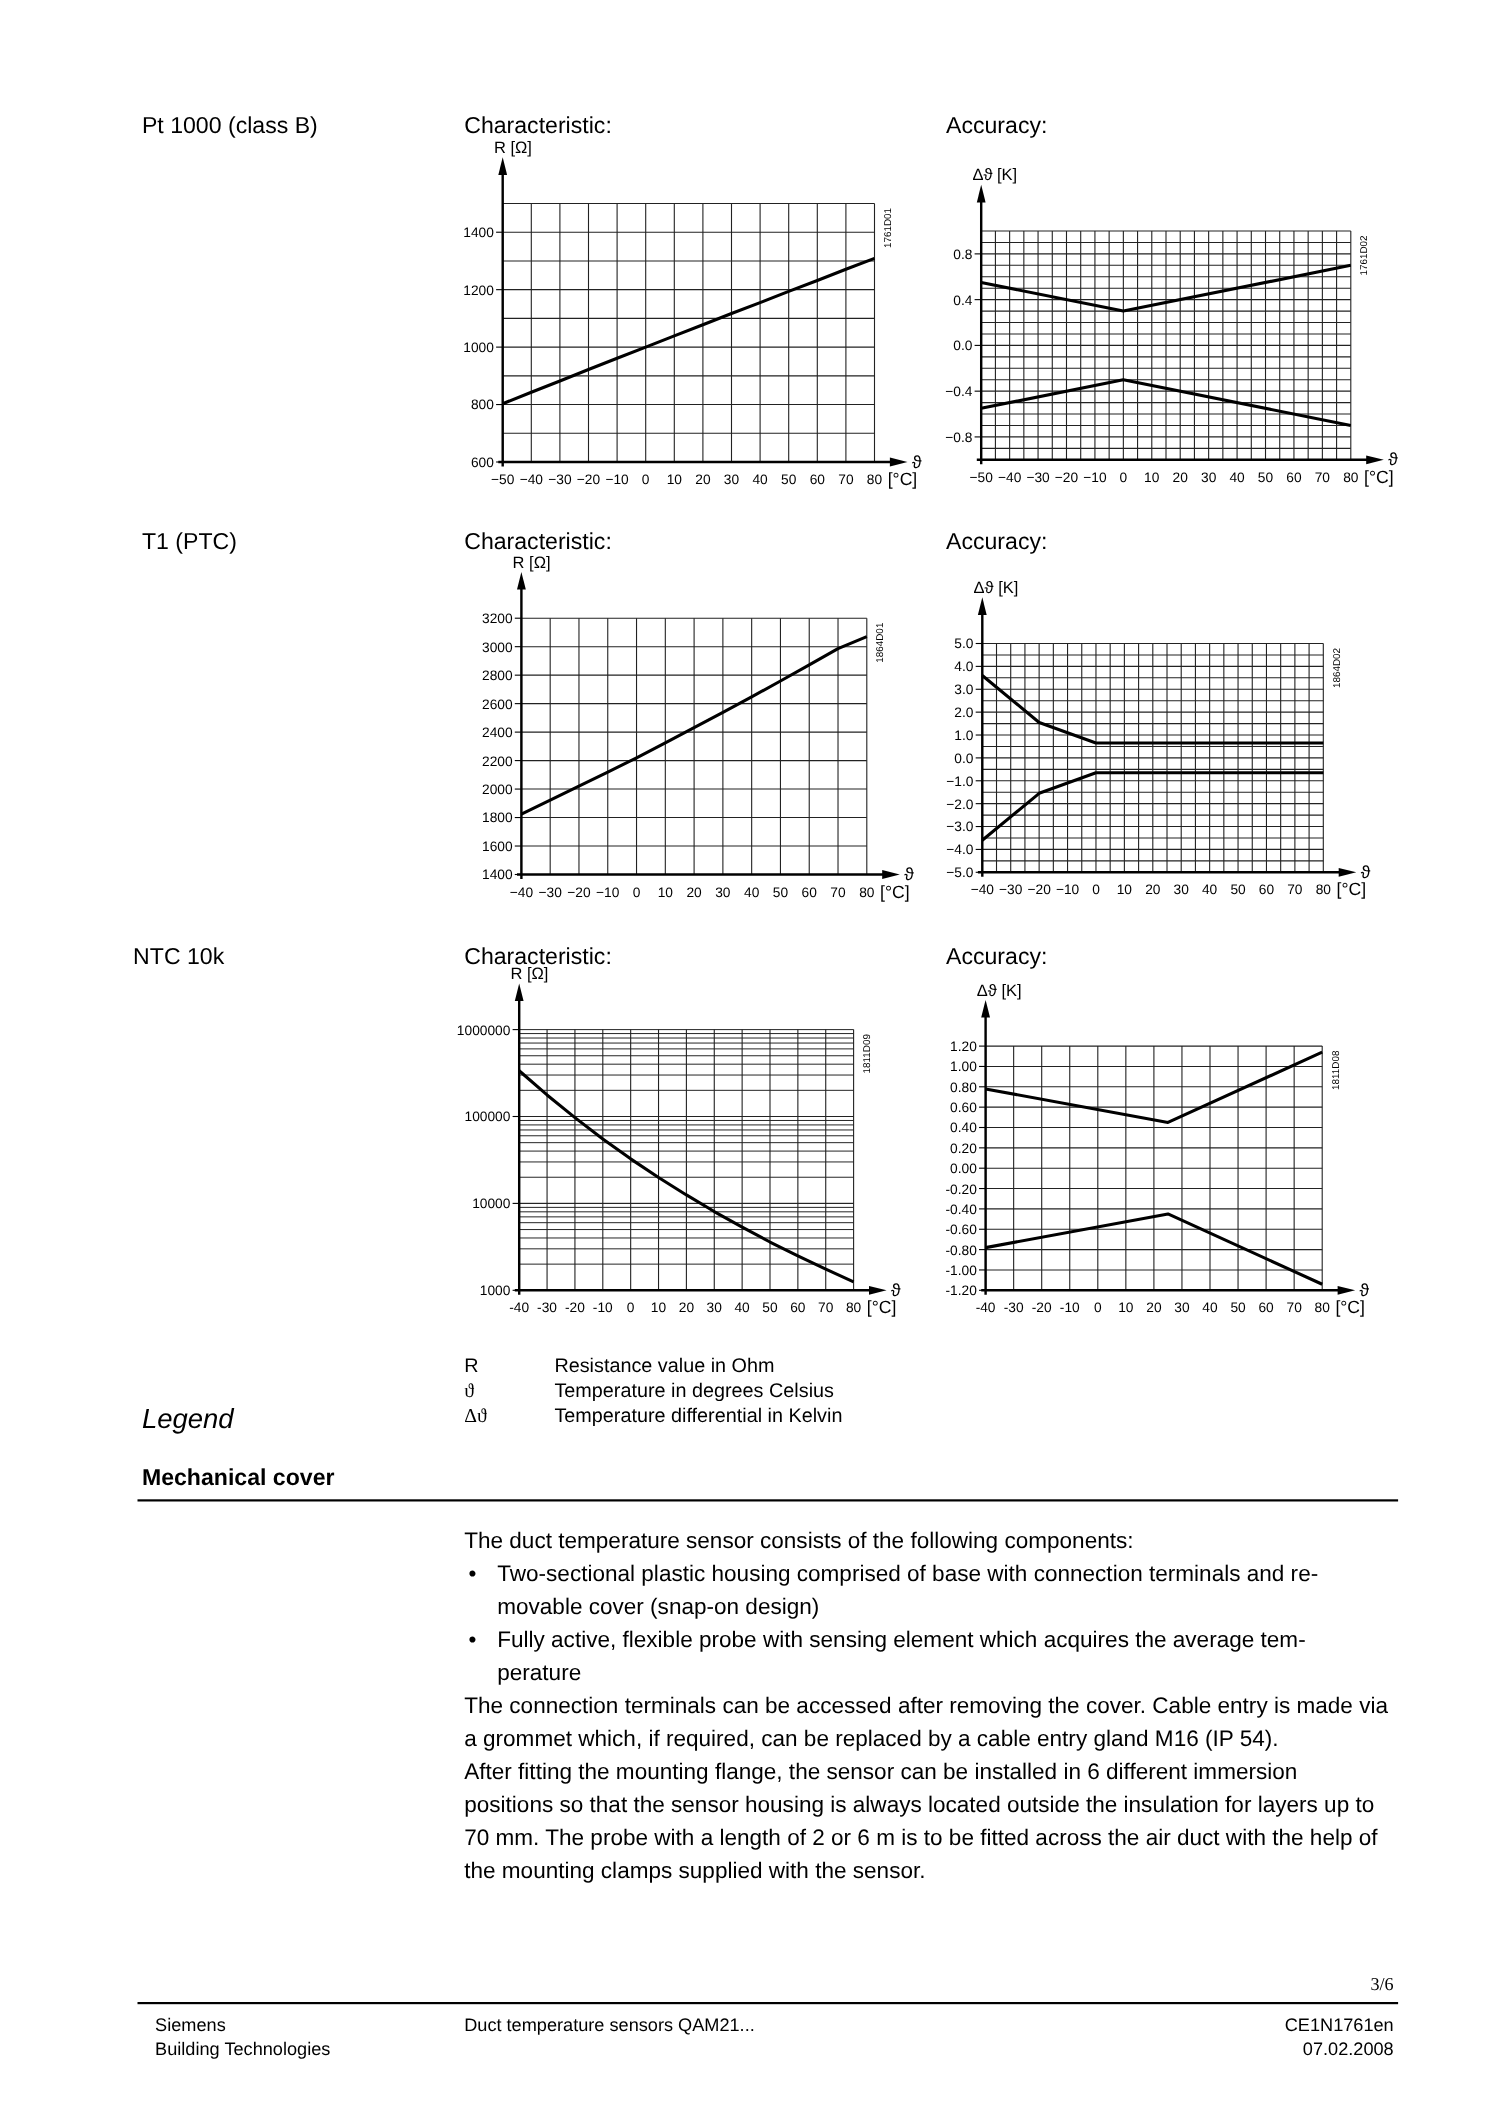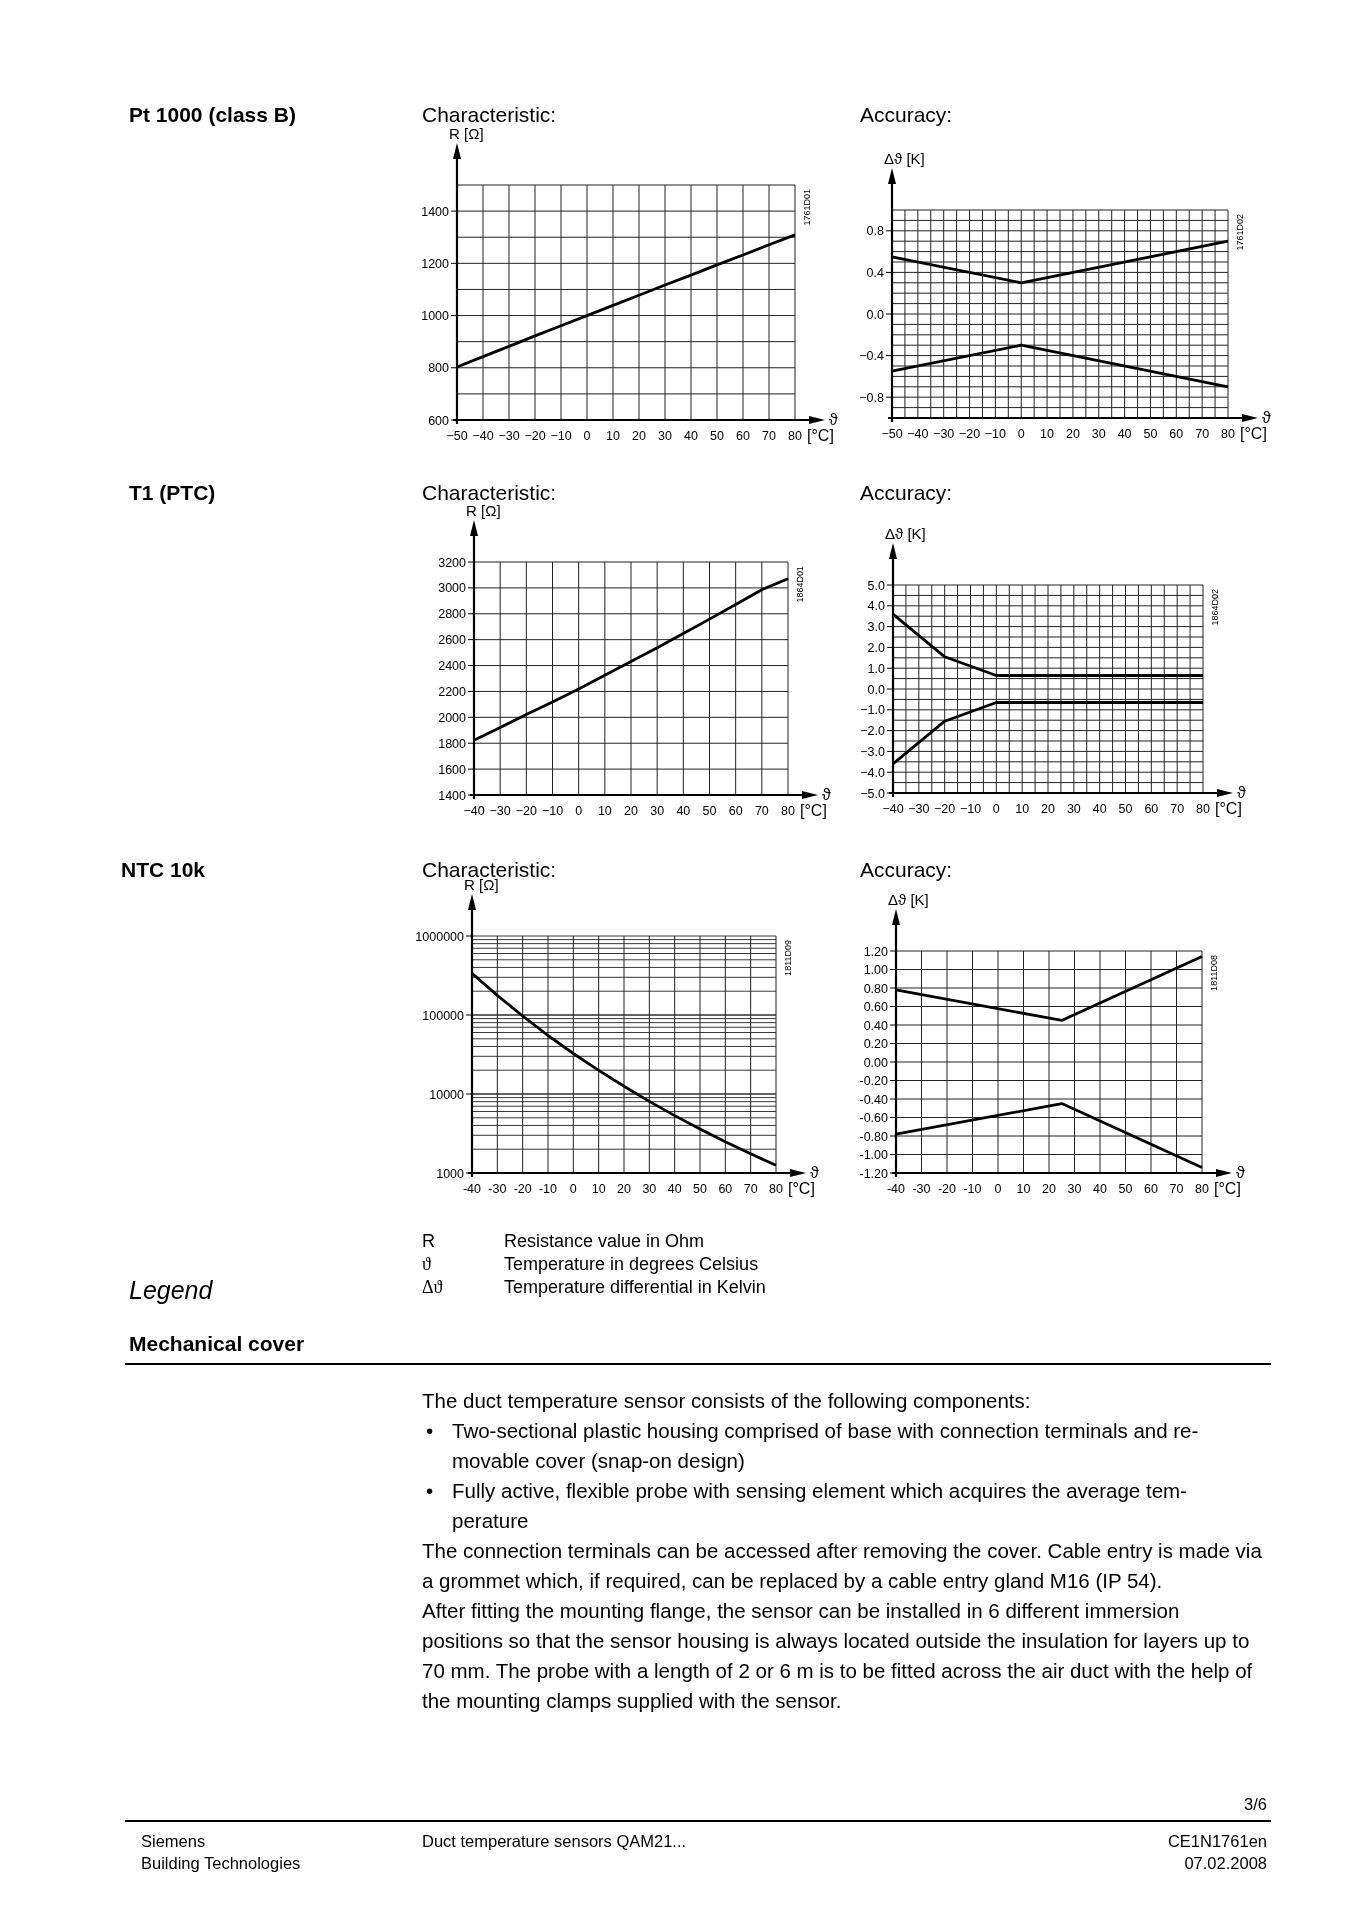--- a/index.html
+++ b/index.html
@@ -1,18 +1,18 @@
 <!DOCTYPE html>
 <html><head>
 <meta charset="utf-8">
 <style>
   html, body { margin: 0; padding: 0; background: #ffffff; }
   body { width: 1356px; height: 1920px; position: relative; font-family: "Liberation Sans", sans-serif; color: #000; overflow: hidden; }
   .abs { position: absolute; }
-  .sec-label { font-size: 21px; font-weight: bold; }
+  .sec-label { font-size: 21px; }
   .col-title { font-size: 21px; }
   svg text { font-family: "Liberation Sans", sans-serif; }
   .legend-key { font-family: "Liberation Serif", serif; font-size: 18px; }
   .legend-val { font-size: 18px; }
   .mech-title { font-size: 21px; font-weight: bold; }
   .rule { position: absolute; height: 2px; background: #000; }
   .body-text { font-size: 20.5px; line-height: 30px; }
   .body-text p { margin: 0; }
   .bullet { display: flex; }
   .bullet .dot { width: 26px; flex: none; padding-left: 4px; }
@@ -527,21 +527,21 @@
     <span>Two-sectional plastic housing comprised of base with connection terminals and re-movable cover (snap-on design)</span>
   </div>
   <div class="bullet">
     <span class="dot">•</span>
     <span>Fully active, flexible probe with sensing element which acquires the average tem-perature</span>
   </div>
   <p>The connection terminals can be accessed after removing the cover. Cable entry is made via a grommet which, if required, can be replaced by a cable entry gland M16 (IP 54).</p>
   <p>After fitting the mounting flange, the sensor can be installed in 6 different immersion positions so that the sensor housing is always located outside the insulation for layers up to 70 mm. The probe with a length of 2 or 6 m is to be fitted across the air duct with the help of the mounting clamps supplied with the sensor.</p>
 </div>
 
-<div class="abs footer" style="left:1227px;top:1793px;width:40px;text-align:right;">3/6</div>
+<div class="abs footer" style="left:1227px;top:1793px;width:40px;text-align:right;font-family:Liberation Serif, serif;">3/6</div>
 <div class="rule" style="left:125px;top:1820px;width:1146px;height:1.5px;"></div>
 <div class="abs footer" style="left:129px;top:1830px;margin-left:12px;">
   <div>Siemens</div>
   <div>Building Technologies</div>
 </div>
 <div class="abs footer" style="left:422px;top:1830px;">Duct temperature sensors QAM21...</div>
 <div class="abs footer" style="left:1067px;top:1830px;width:200px;text-align:right;">
   <div>CE1N1761en</div>
   <div>07.02.2008</div>
 </div>

